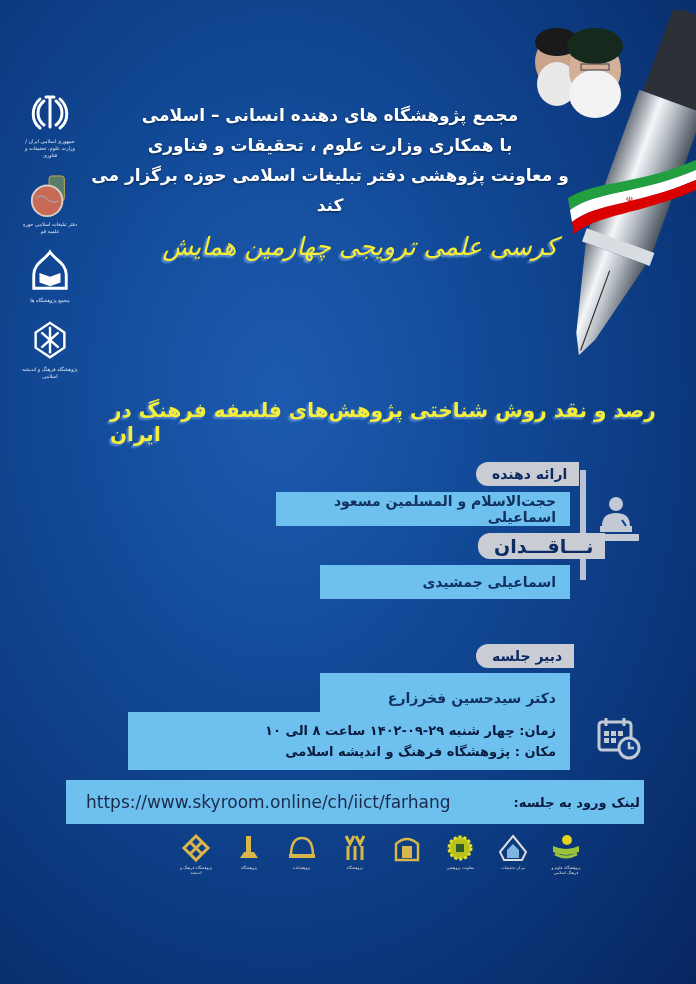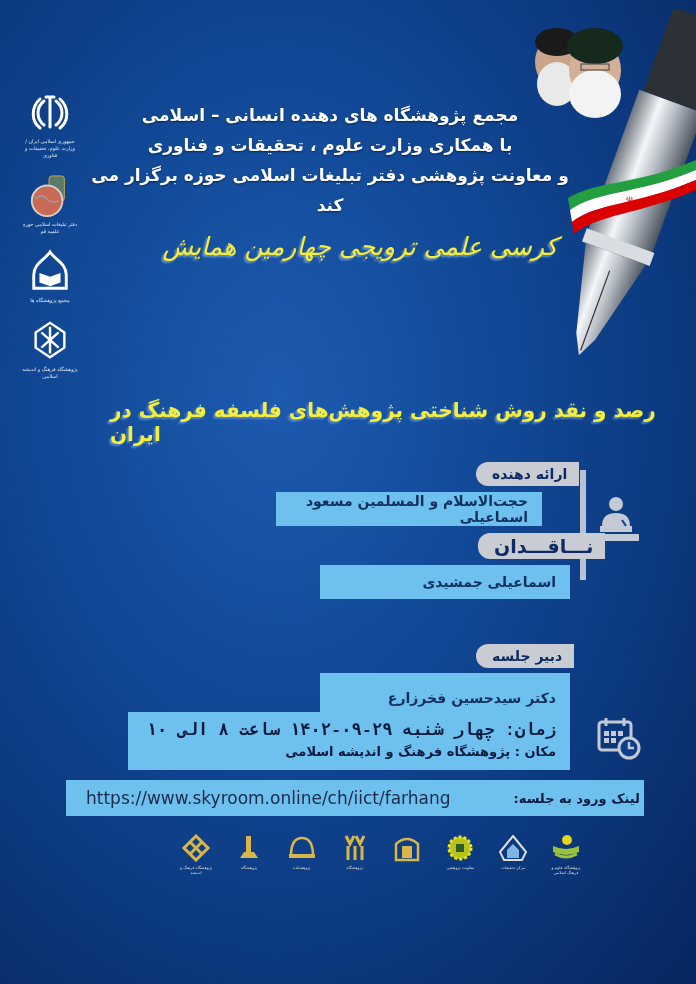--- a/index.html
+++ b/index.html
@@ -38,21 +38,21 @@
     height: 24px; line-height: 24px; padding: 0 12px 0 16px; direction: rtl;
     border-radius: 12px 0 0 12px;
   }
   .tab-label.big { font-size: 19px; height: 26px; line-height: 26px; letter-spacing: 2px; }
   .box {
     background: #6ec0ef; color: #12305f; font-size: 14px; font-weight: bold;
     direction: rtl; padding: 0 14px; display: flex; align-items: center;
   }
   .vbar { background: #b9c2d3; width: 6px; }
 
-  .link-box { left: 66px; top: 780px; width: 578px; height: 36px; background: #6ec0ef; display: flex; align-items: center; justify-content: space-between; padding: 0 4px 0 20px; }
+  .link-box { left: 66px; top: 780px; width: 578px; height: 44px; background: #6ec0ef; display: flex; align-items: center; justify-content: space-between; padding: 0 4px 0 20px; }
   .link-url { font-family: "DejaVu Sans", sans-serif; font-size: 17px; color: #1a2a48; direction: ltr; }
   .link-lbl { font-size: 13px; font-weight: bold; color: #0a1b3d; direction: rtl; }
 
   .bottom-logos { left: 176px; top: 834px; width: 410px; height: 50px; display: flex; justify-content: space-between; align-items: flex-start; direction: rtl; }
   .bl { width: 40px; display: flex; flex-direction: column; align-items: center; }
   .bl .cap { font-size: 4px; color: #ddd; margin-top: 3px; text-align: center; direction: rtl; }
 </style>
 </head>
 <body>
 
@@ -156,21 +156,21 @@
     <circle cx="26" cy="10" r="7" fill="#c3cad6"></circle>
     <path d="M12 32 C12 22 18 19 26 19 C34 19 40 22 40 32 Z" fill="#c3cad6"></path>
     <rect x="10" y="32" width="32" height="6" fill="#c3cad6"></rect>
     <rect x="3" y="40" width="46" height="7" rx="1" fill="#c3cad6"></rect>
     <line x1="32" y1="26" x2="36" y2="32" stroke="#0d3f8a" stroke-width="2"></line>
   </svg>
 </div>
 <div class="abs vbar" style="left:580px; top:470px; height:110px;"></div>
 
 <div class="abs tab-label" style="left:476px; top:462px;padding-left:16px;">ارائه دهنده</div>
-<div class="abs box" style="left:276px; top:492px; width:266px; height:34px;">
+<div class="abs box" style="left:276px; top:492px; width:294px; height:34px;">
   <span>حجت‌الاسلام و المسلمین مسعود اسماعیلی</span>
 </div>
 
 <div class="abs tab-label big" style="left:478px; top:533px;padding-left:16px;">نـــاقـــدان</div>
 <div class="abs box" style="left:320px; top:565px; width:250px; height:34px;">
   <span>اسماعیلی جمشیدی</span>
 </div>
 
 <div class="abs tab-label" style="left:476px; top:644px;">دبیر جلسه</div>
 <div class="abs box" style="left:320px; top:673px; width:250px; height:50px;">
@@ -185,21 +185,21 @@
     <rect x="7" y="15" width="5" height="5" fill="#c3cad6"></rect>
       <rect x="14" y="15" width="5" height="5" fill="#c3cad6"></rect>
       <rect x="21" y="15" width="5" height="5" fill="#c3cad6"></rect>
     <rect x="7" y="22" width="5" height="5" fill="#c3cad6"></rect>
       <rect x="14" y="22" width="5" height="5" fill="#c3cad6"></rect>
     <circle cx="32" cy="32" r="10" fill="#0d3f8a" stroke="#c3cad6" stroke-width="3"></circle>
     <path d="M32 26 L32 32 L37 32" stroke="#c3cad6" stroke-width="2.5" fill="none"></path>
   </svg>
 </div>
 <div class="abs box" style="left:128px; top:712px; width:442px; height:58px; flex-direction:column; align-items:flex-start; justify-content:center; color:#0a1b3d;">
-  <div style="font-size:17px; line-height:22px;font-family:Liberation Mono, monospace;">زمان: چهار شنبه   ۲۹-۰۹-۱۴۰۲ ساعت ۸ الی ۱۰</div>
+  <div style="font-size:13px; line-height:22px;">زمان: چهار شنبه   ۲۹-۰۹-۱۴۰۲ ساعت ۸ الی ۱۰</div>
   <div style="font-size:13px; line-height:20px;">مکان : پژوهشگاه فرهنگ و اندیشه اسلامی</div>
 </div>
 
 <div class="abs link-box">
   <span class="link-url">https://www.skyroom.online/ch/iict/farhang</span>
   <span class="link-lbl">لینک ورود به جلسه:</span>
 </div>
 
 <div class="abs bottom-logos">
   <div class="bl">

